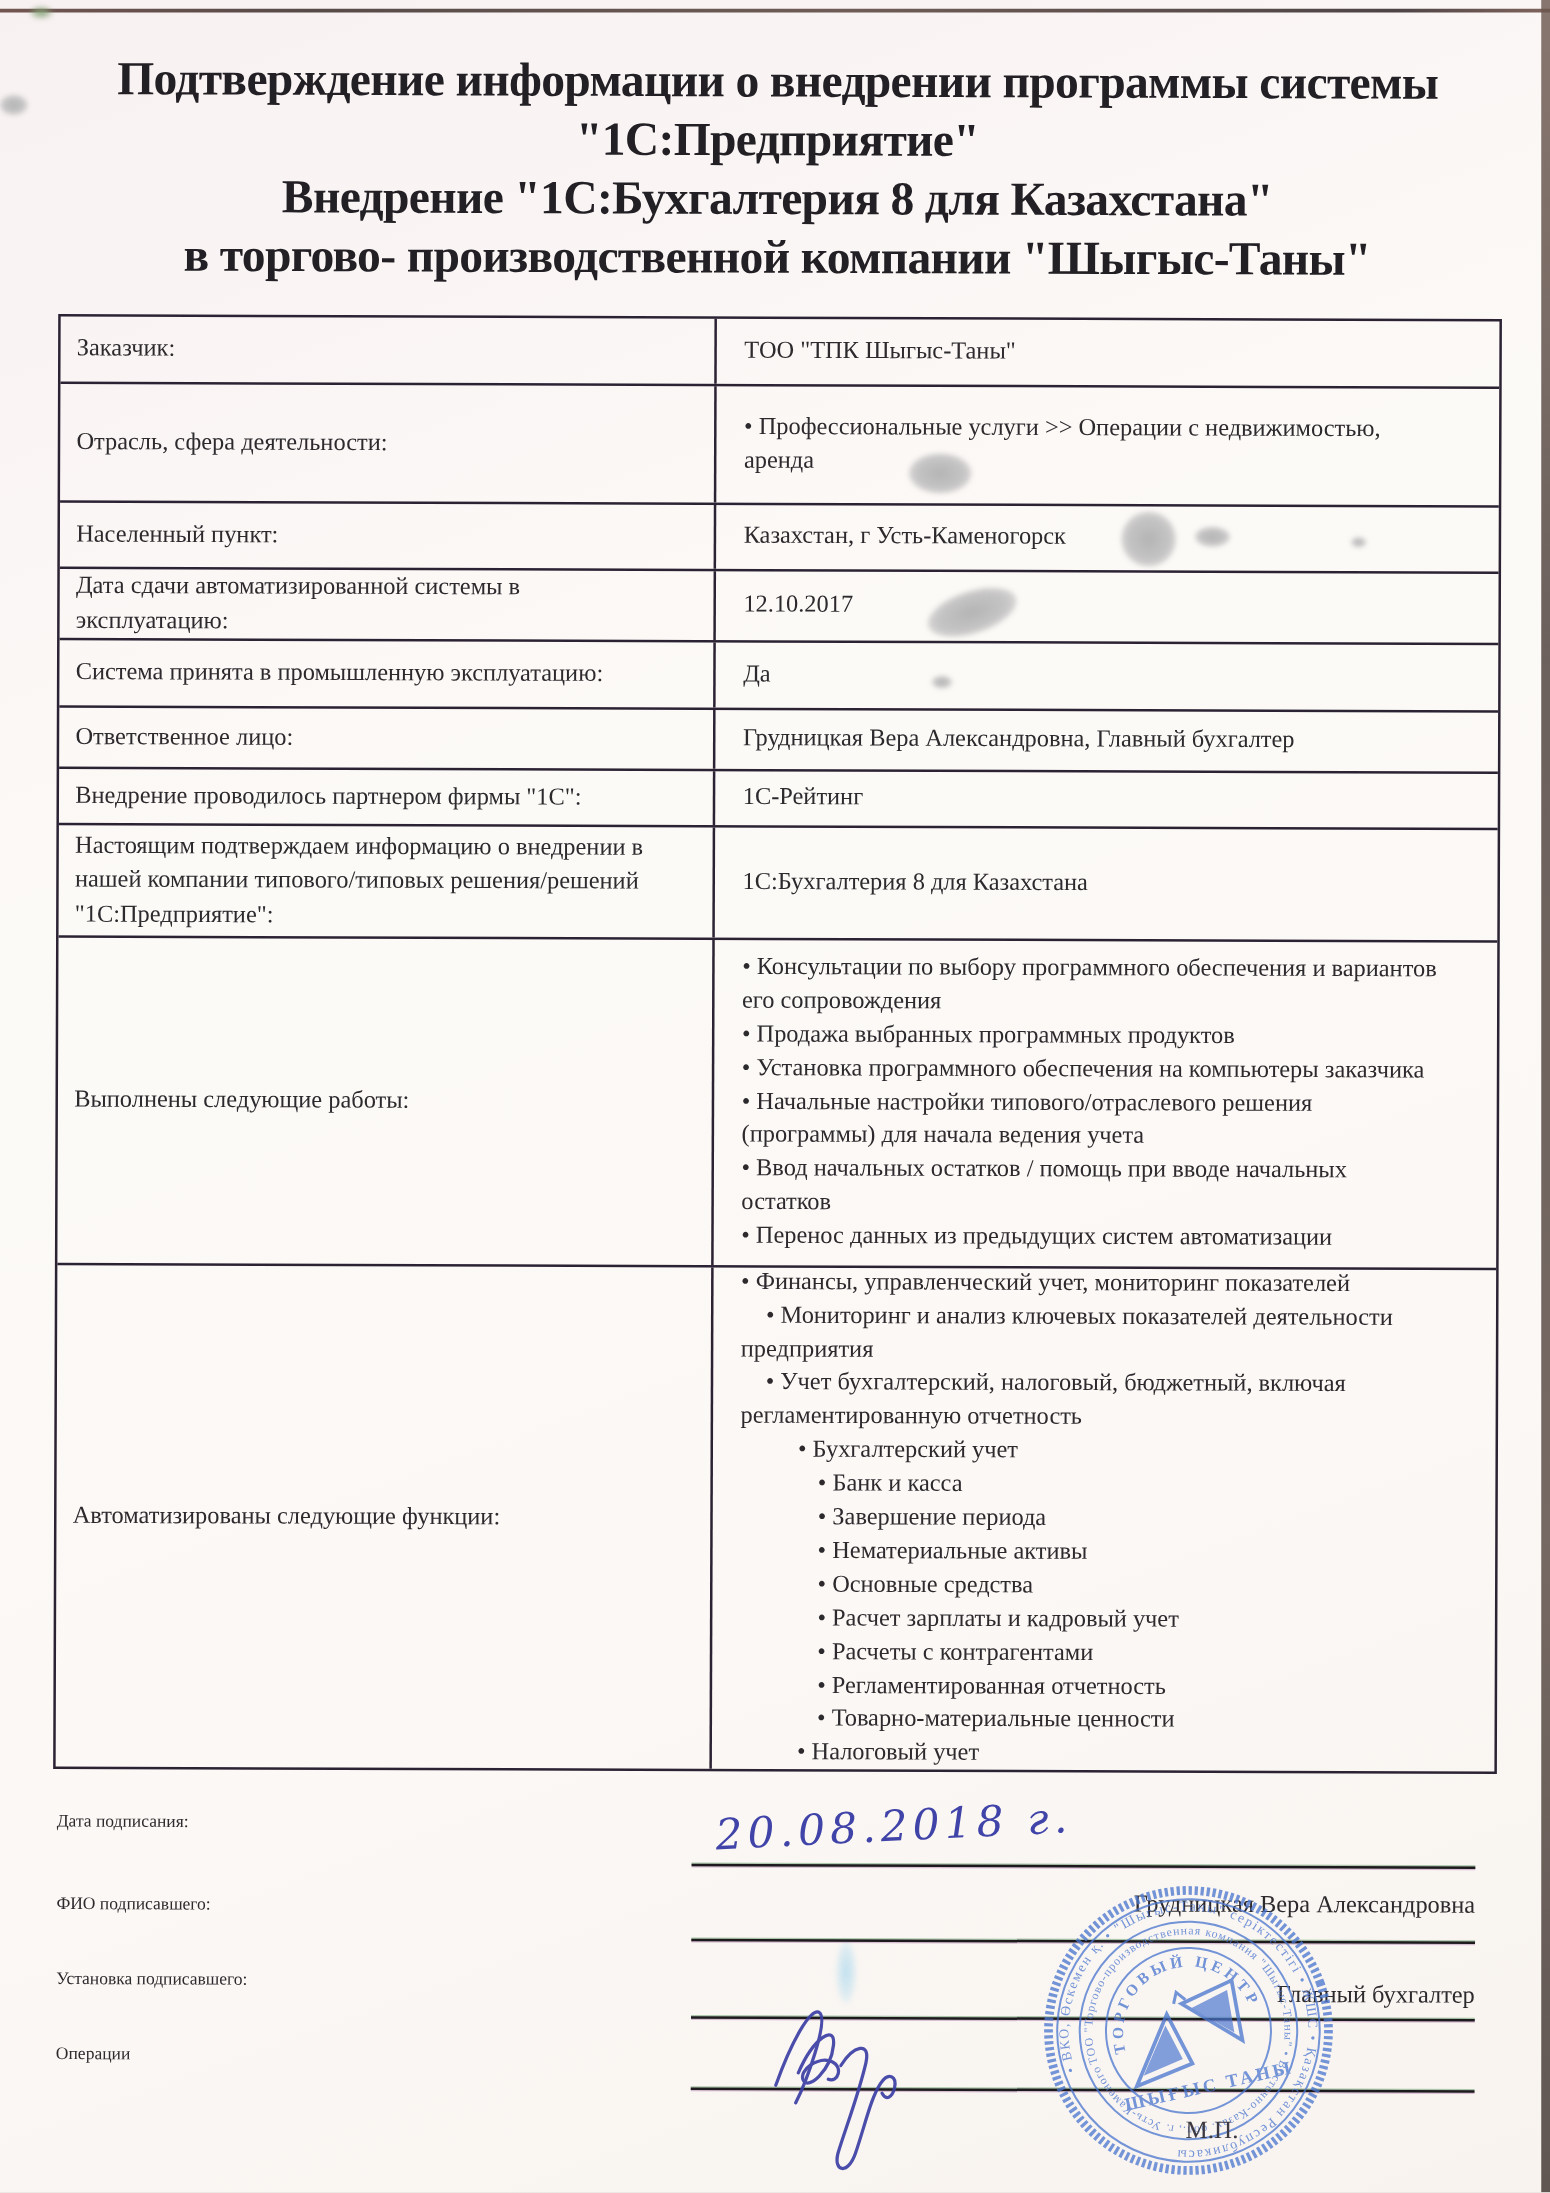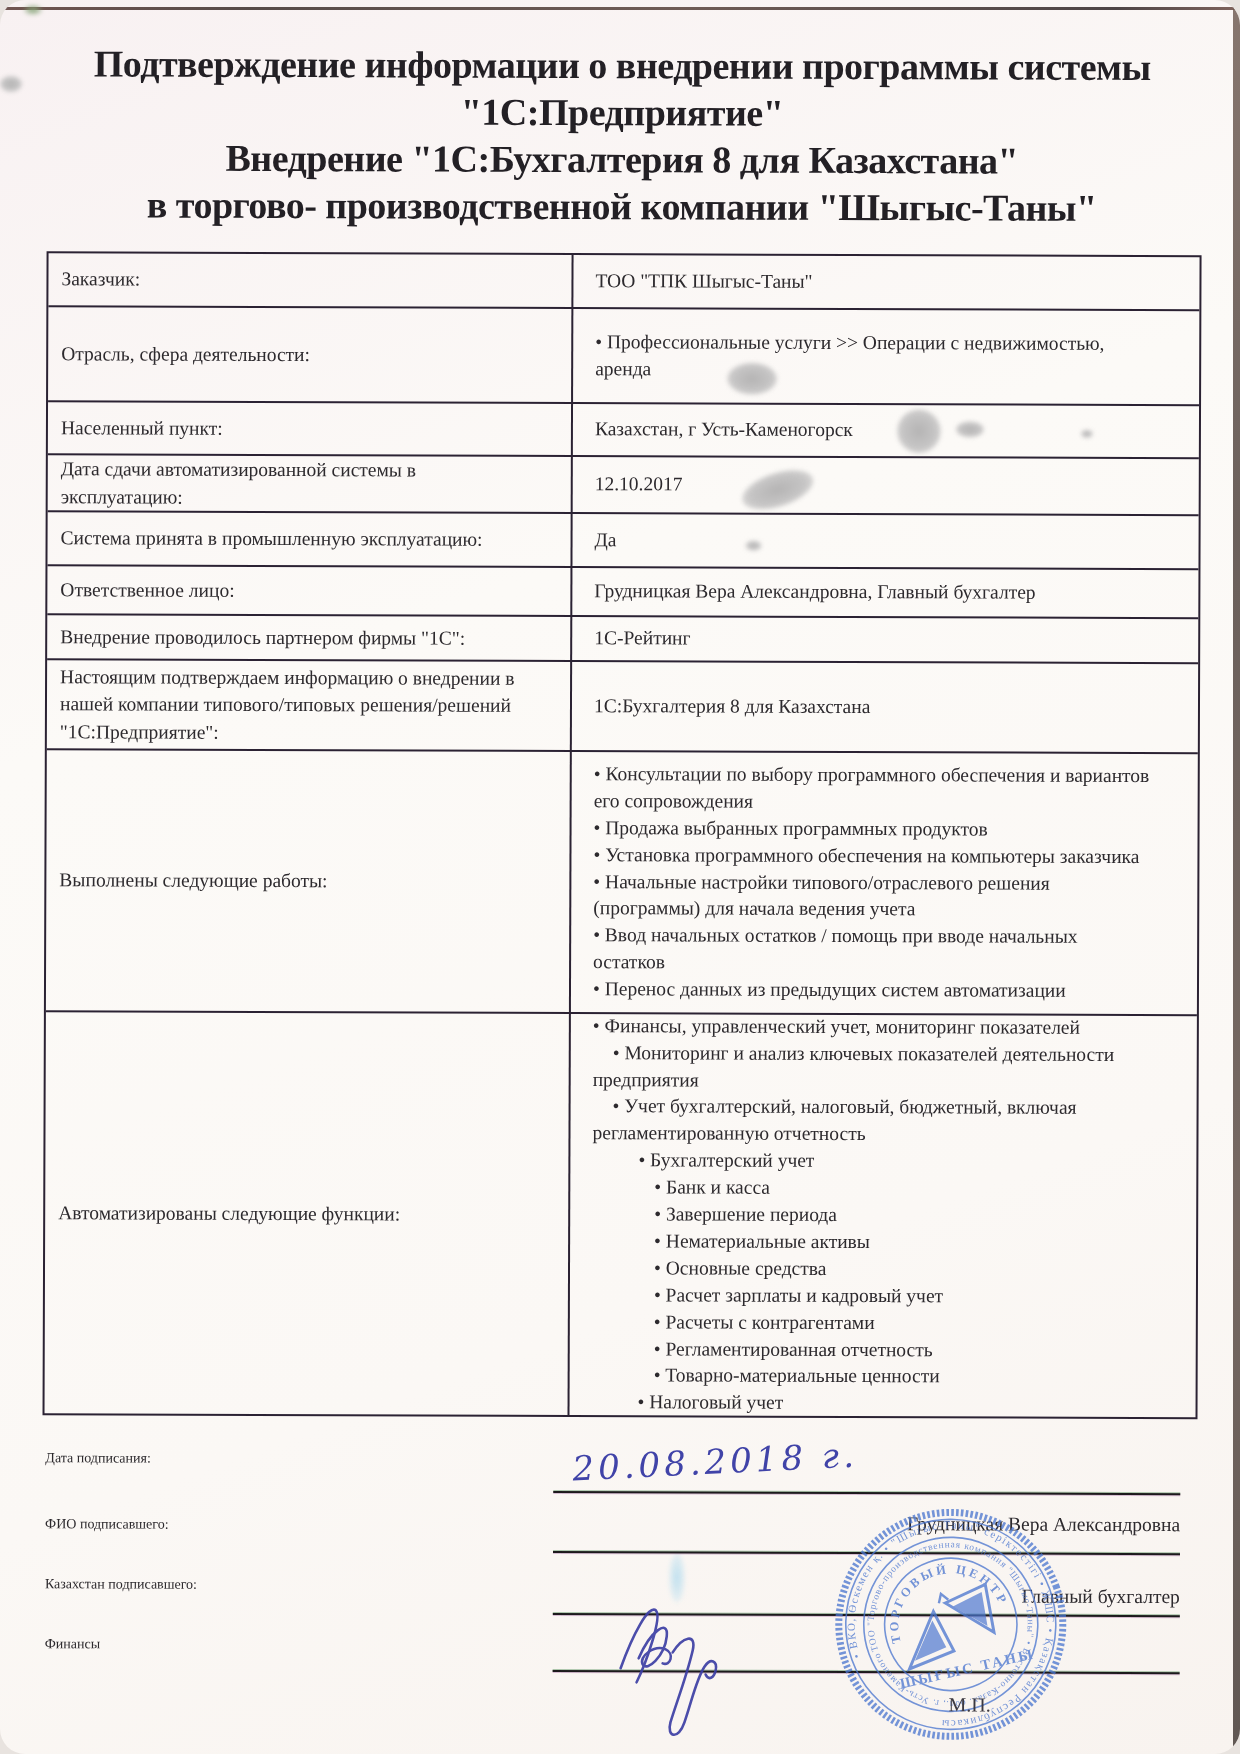--- a/index.html
+++ b/index.html
@@ -1,20 +1,20 @@
 <!DOCTYPE html>
 <html><head>
 <meta charset="utf-8">
 <style>
   html,body{margin:0;padding:0;}
   body{width:1240px;height:1754px;overflow:hidden;background:#e8e3df;}
   .sheet{
     position:relative;width:1240px;height:1754px;overflow:hidden;
     background:linear-gradient(160deg,#f8f1f2 0%,#fcfaf7 35%,#fbf8f5 70%,#f8f3ef 100%);
-    font-family:"Liberation Serif","DejaVu Serif",serif;color:#2d2a2e;border-radius:25px;
+    font-family:"Liberation Serif","DejaVu Serif",serif;color:#2d2a2e;
   }
   .inner{position:absolute;left:0;top:0;width:1240px;height:1754px;transform:rotate(0.2deg);transform-origin:45% 40%;}
   
   .edge-top{position:absolute;left:0;top:7px;width:1240px;height:3px;
     background:linear-gradient(90deg,#5a3a35,#3a2d2a 20%,#57413a 55%,#2f2527 90%,#6a4a42);opacity:.85;}
   .edge-right{position:absolute;right:0;top:0;width:7px;height:1754px;
     background:linear-gradient(180deg,#6a564d,#473a35 30%,#55453e 70%,#3a302c);opacity:.8;}
   .smudge{position:absolute;border-radius:50%;filter:blur(2px);}
   .sm-gray{background:radial-gradient(ellipse at center,#b5b4b4 0%,#c6c5c5 55%,rgba(220,220,220,0) 100%);}
   .sm-green{background:radial-gradient(ellipse at center,#84a276 0%,rgba(160,190,150,0) 100%);}
@@ -176,25 +176,25 @@
     <div class="smudge sm-cyan" style="left:672px;top:1552px;width:16px;height:50px;"></div>
 
     <div class="sig-label" style="top:1452px;">Дата подписания:</div>
     <div class="hand-date">20.08.2018 г.</div>
     <div class="sig-line" style="top:1491px;"></div>
 
     <div class="sig-label" style="top:1518px;">ФИО подписавшего:</div>
     <div class="sig-value" style="top:1512px;">Грудницкая Вера Александровна</div>
     <div class="sig-line" style="top:1551px;"></div>
 
-    <div class="sig-label" style="top:1578px;">Казахстан подписавшего:</div>
+    <div class="sig-label" style="top:1578px;">Установка подписавшего:</div>
     <div class="sig-value" style="top:1584px;">Главный бухгалтер</div>
     <div class="sig-line" style="top:1613px;"></div>
 
-    <div class="sig-label" style="top:1638px;">Финансы</div>
+    <div class="sig-label" style="top:1638px;">Операции</div>
     <div class="sig-line" style="top:1670px;"></div>
 
     <svg class="sign-svg" width="180" height="160" viewBox="0 0 180 160">
       <g fill="none" stroke="#3c3ea4" stroke-width="2.6" stroke-linecap="round" opacity="0.92">
         <path d="M16,86 C28,52 44,22 51,28 C58,35 40,84 32,100"></path>
         <path d="M34,76 C46,48 64,36 62,54 C60,74 42,90 38,82 C34,74 50,62 61,67 C70,71 66,84 58,81"></path>
         <path d="M68,70 C78,54 92,50 88,68 C82,94 72,120 66,140 C62,155 74,158 80,140 C88,116 92,96 100,84 C106,75 113,78 111,88 C109,96 104,98 101,92"></path>
       </g>
     </svg>
 

